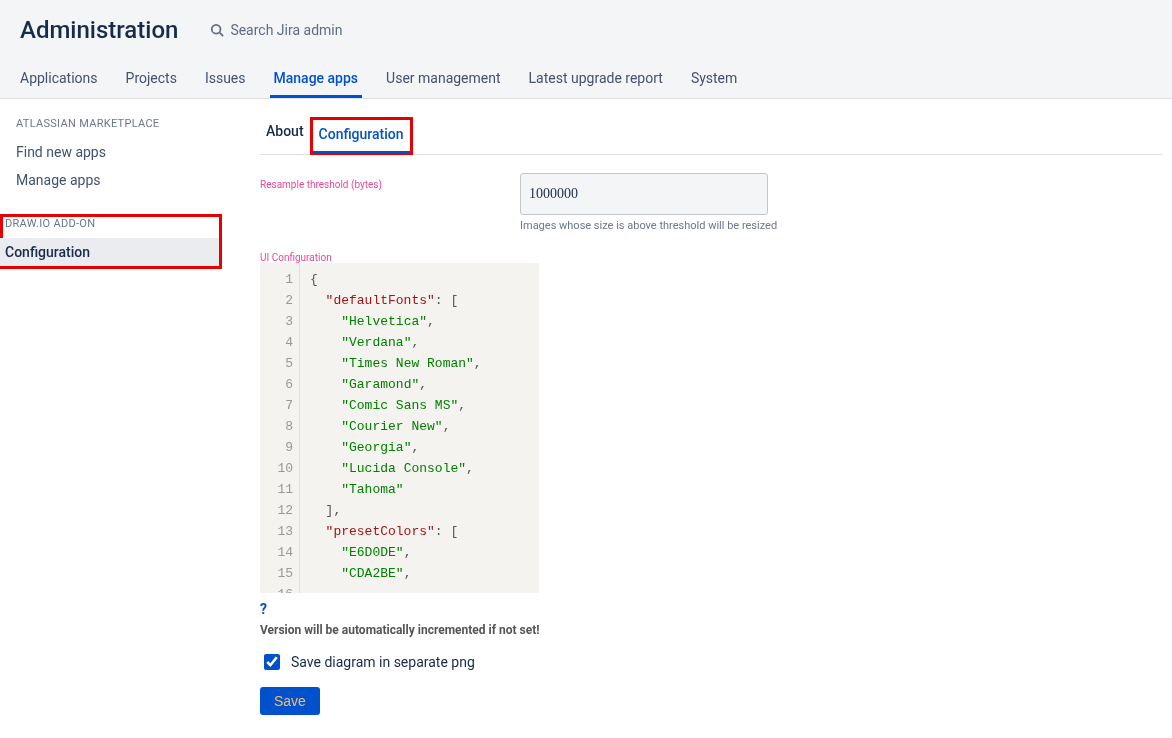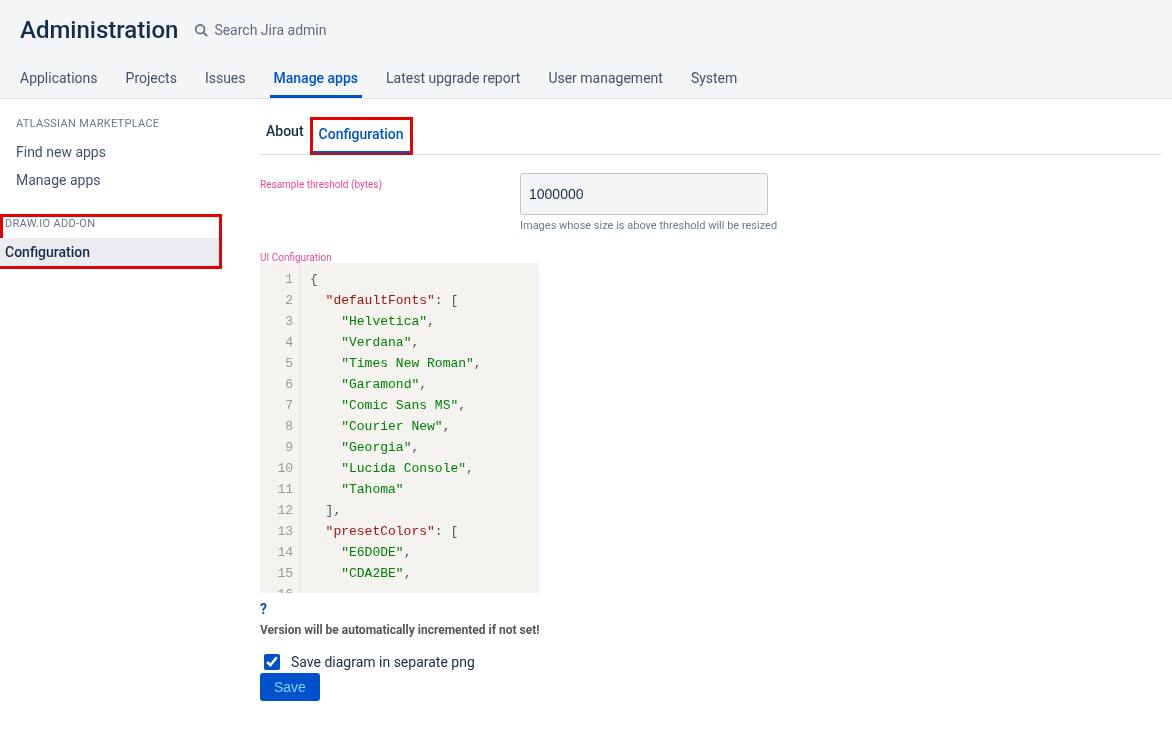--- a/index.html
+++ b/index.html
@@ -11,21 +11,21 @@
     background: #fff;
   }
   .topbar {
     background: #f4f5f7;
     padding: 16px 20px 0 20px;
     border-bottom: 1px solid #dfe1e6;
   }
   .topbar-row1 {
     display: flex;
     align-items: center;
-    gap: 16px;
+    gap: 32px;
     margin-bottom: 20px;
     text-align: right;
   }
   .admin-title {
     font-size: 24px;
     font-weight: 500;
     color: #172B4D;
   }
   .search-wrap {
     display: flex;
@@ -144,20 +144,21 @@
   .form-field { flex:1; }
   input.text-input {
     width: 248px;
     height: 30px;
     border: 1px solid #c1c7d0;
     border-radius: 3px;
     padding: 20px 8px;
     font-size: 14px;
     background: #f4f5f7;
     color:#172B4D;
+    font-family:Liberation Serif, serif;
   }
   .hint {
     font-size: 11px;
     color:#6B778C;
     margin-top:4px;
   }
   .code-box {
     background:#f4f3ef;
     border:none;
     width: 100%;
@@ -185,22 +186,23 @@
     flex:1;
   }
   .tok-punc { color:#555; }
   .tok-key { color:#a31515; }
   .tok-str { color:#008000; }
   .help-link { color:#0052CC; cursor:pointer; font-size:14px; font-weight:bold; margin-top:8px; display:inline-block;}
   .warn { font-size:12px; font-weight:bold; color:#555; margin-top:6px;}
   .chk-row { display:flex; align-items:center; gap:8px; margin-top:14px; color:#172B4D;}
   input[type=checkbox]{ width:16px; height:16px; accent-color:#0052CC;}
   .save-btn {
+    margin-top:14px;
     background:#0052CC;
-    color:#7dd3fc;
+    color:#fdba74;
     border:none;
     border-radius:3px;
     padding:6px 14px;
     font-size:14px;
     cursor:pointer;
   }
 </style>
 </head>
 <body>
 
@@ -213,22 +215,22 @@
           <line x1="11" y1="11" x2="15" y2="15"></line>
         </svg>
       <span>Search Jira admin</span>
     </div>
   </div>
   <div class="nav-tabs" id="nav-tabs">
       <div class="nav-tab">Applications</div>
       <div class="nav-tab">Projects</div>
       <div class="nav-tab">Issues</div>
       <div class="nav-tab active">Manage apps</div>
+      <div class="nav-tab">User management</div>
       <div class="nav-tab">Latest upgrade report</div>
-      <div class="nav-tab">User management</div>
       <div class="nav-tab">System</div>
     </div>
 </div>
 
 <div class="main-area">
   <div class="sidebar" id="sidebar">
       <div class="side-section">
         <div class="side-section-title">ATLASSIAN MARKETPLACE</div>
         <div class="side-item">Find new apps</div>
         <div class="side-item">Manage apps</div>

